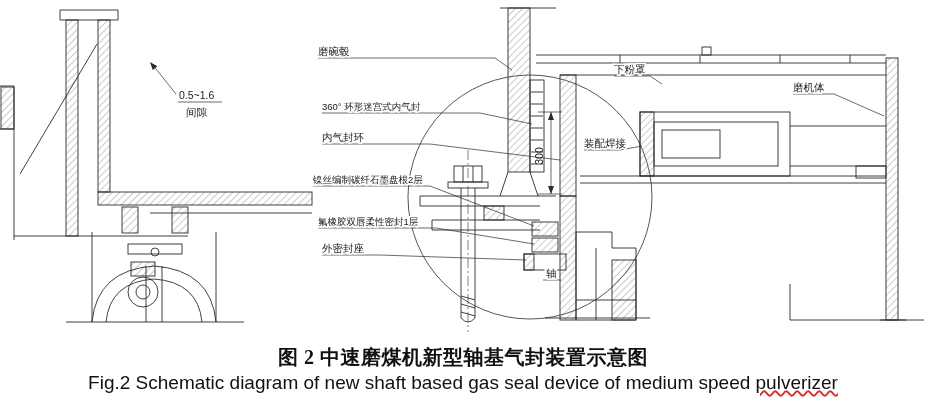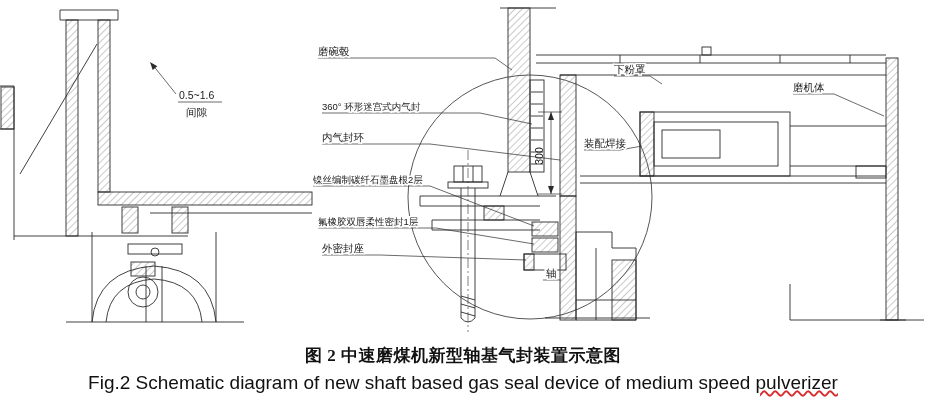--- a/index.html
+++ b/index.html
@@ -3,21 +3,21 @@
 <meta charset="utf-8">
 <style>
   html,body{margin:0;padding:0;background:#ffffff;}
   body{width:926px;height:401px;overflow:hidden;font-family:"Liberation Sans",sans-serif;}
   .fig-wrap{width:926px;height:381px;position:relative;background:#fff;text-decoration:underline;}
   svg text{fill:#1a1a1a;font-family:"Liberation Sans",sans-serif;}
   .lbl{font-size:10.5px;paint-order:stroke;stroke:#ffffff;stroke-width:3px;}
   .lbl-sm{font-size:9.5px;paint-order:stroke;stroke:#ffffff;stroke-width:3px;}
   .dim{font-size:10.5px;}
   .caption{position:absolute;left:0;width:926px;text-align:center;color:#111;}
-  .caption-zh{top:344px;font-family:"Liberation Serif",serif;font-weight:600;font-size:17px;letter-spacing:0.5px;}
+  .caption-zh{top:344px;font-family:"Liberation Serif",serif;font-weight:600;font-size:20px;letter-spacing:0.5px;}
   .caption-en{top:372px;font-family:"Liberation Sans",sans-serif;font-size:19px;}
   .misspelled{text-decoration-line:underline;text-decoration-style:wavy;text-decoration-color:#d92b2b;text-decoration-thickness:1.5px;}
 </style>
 </head>
 <body>
 
 <div class="fig-wrap">
 
   <svg width="926" height="340" viewBox="0 0 926 340">
     <defs>

